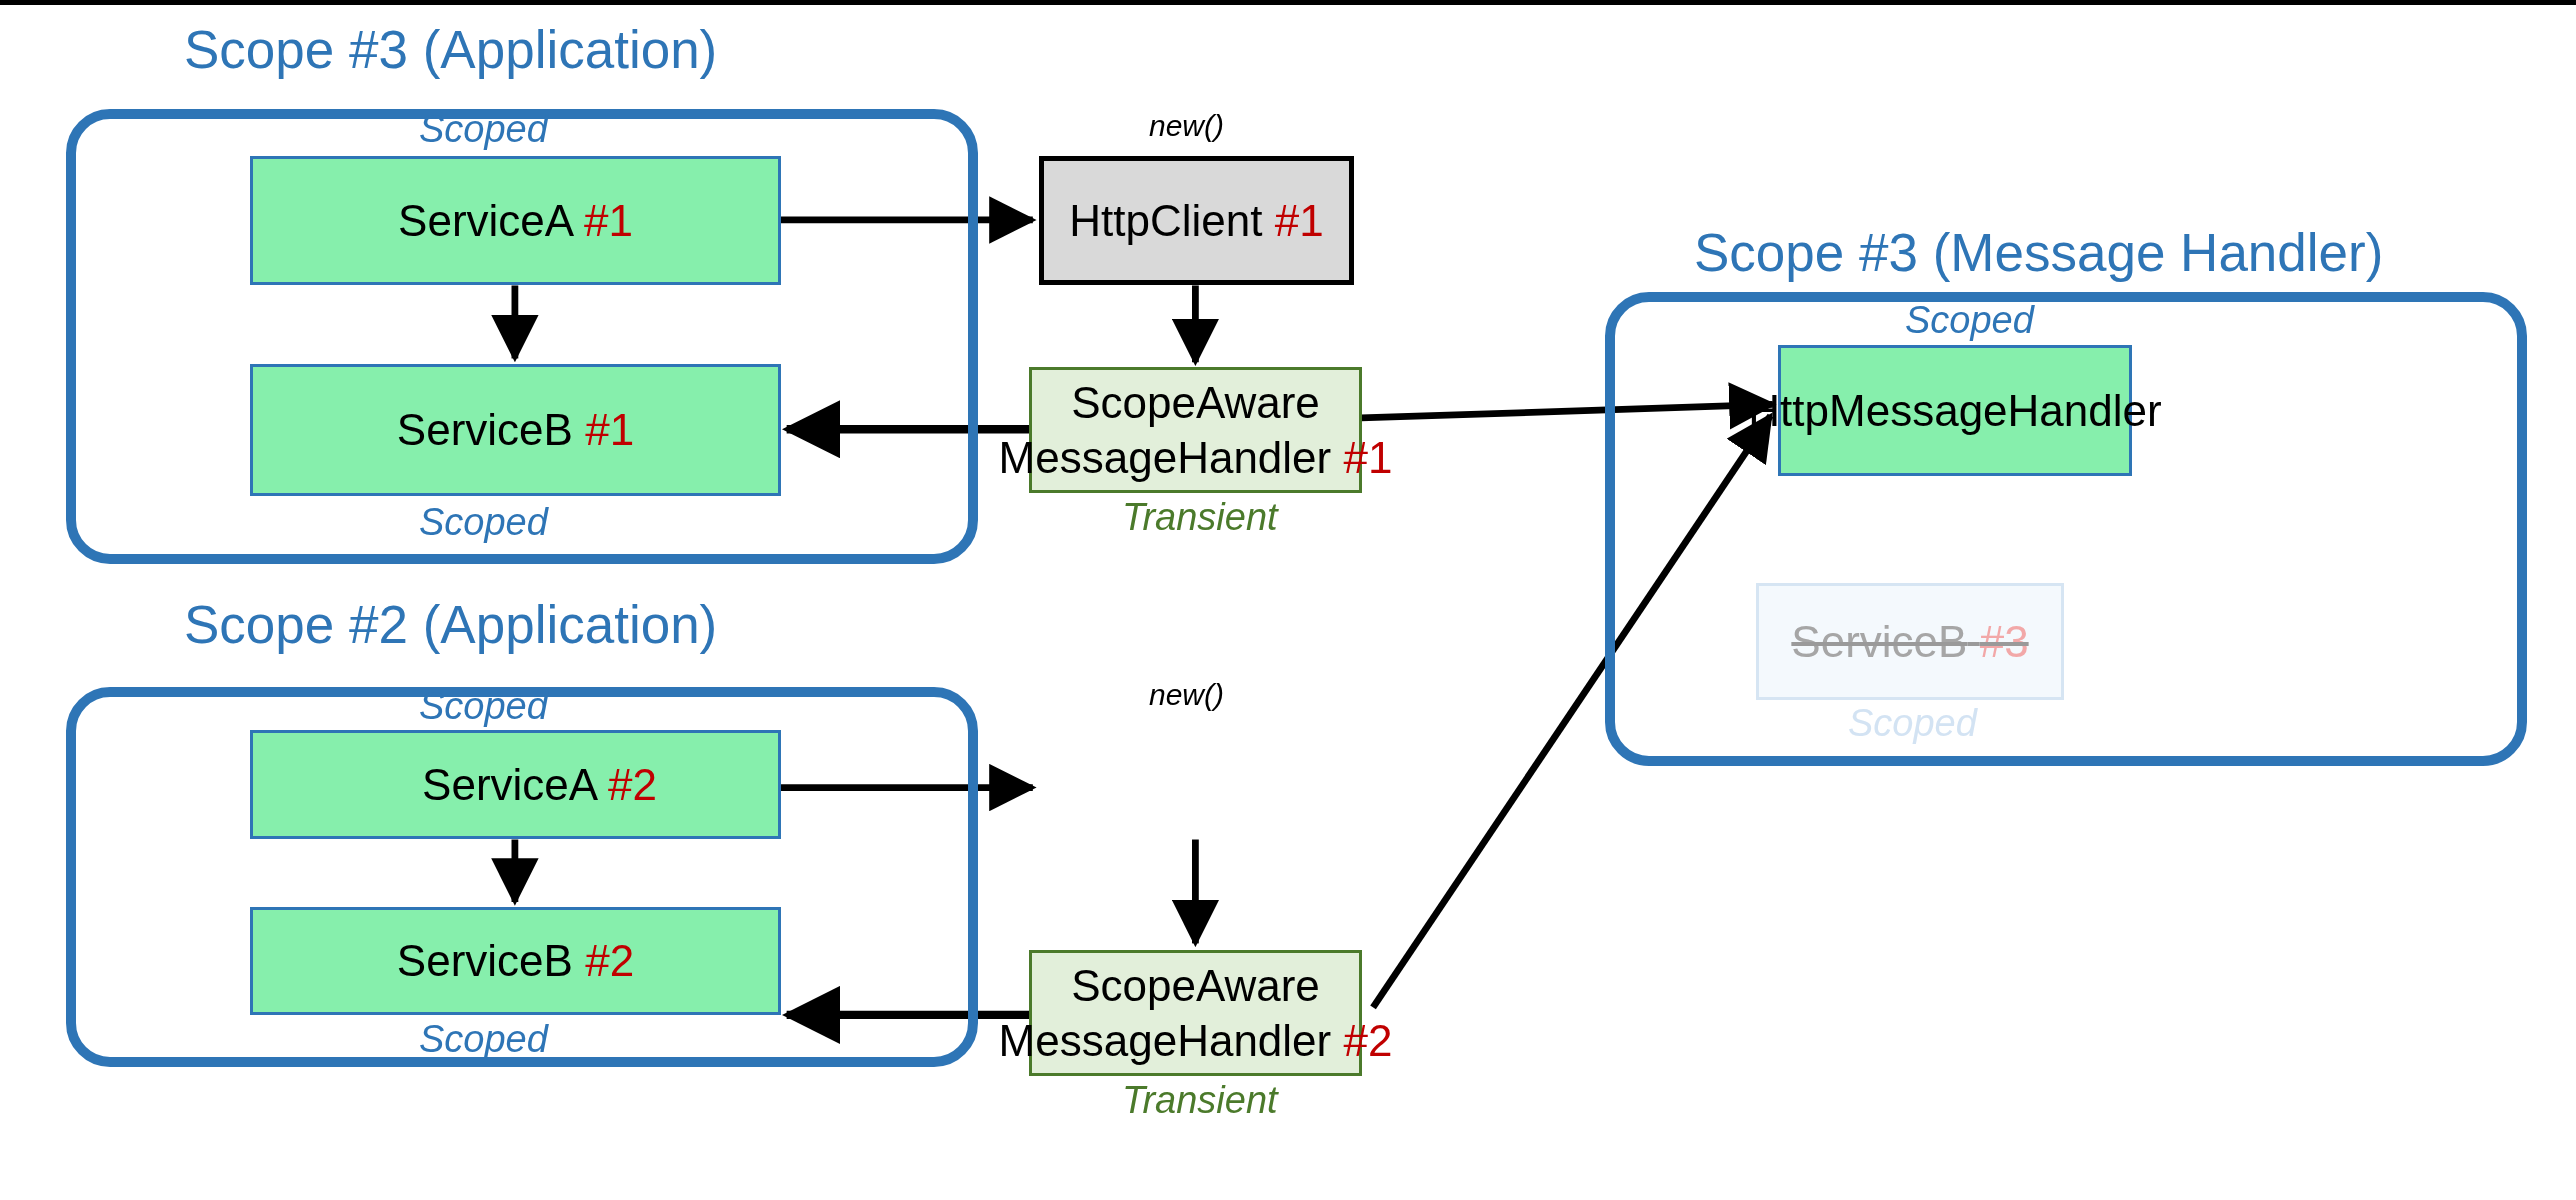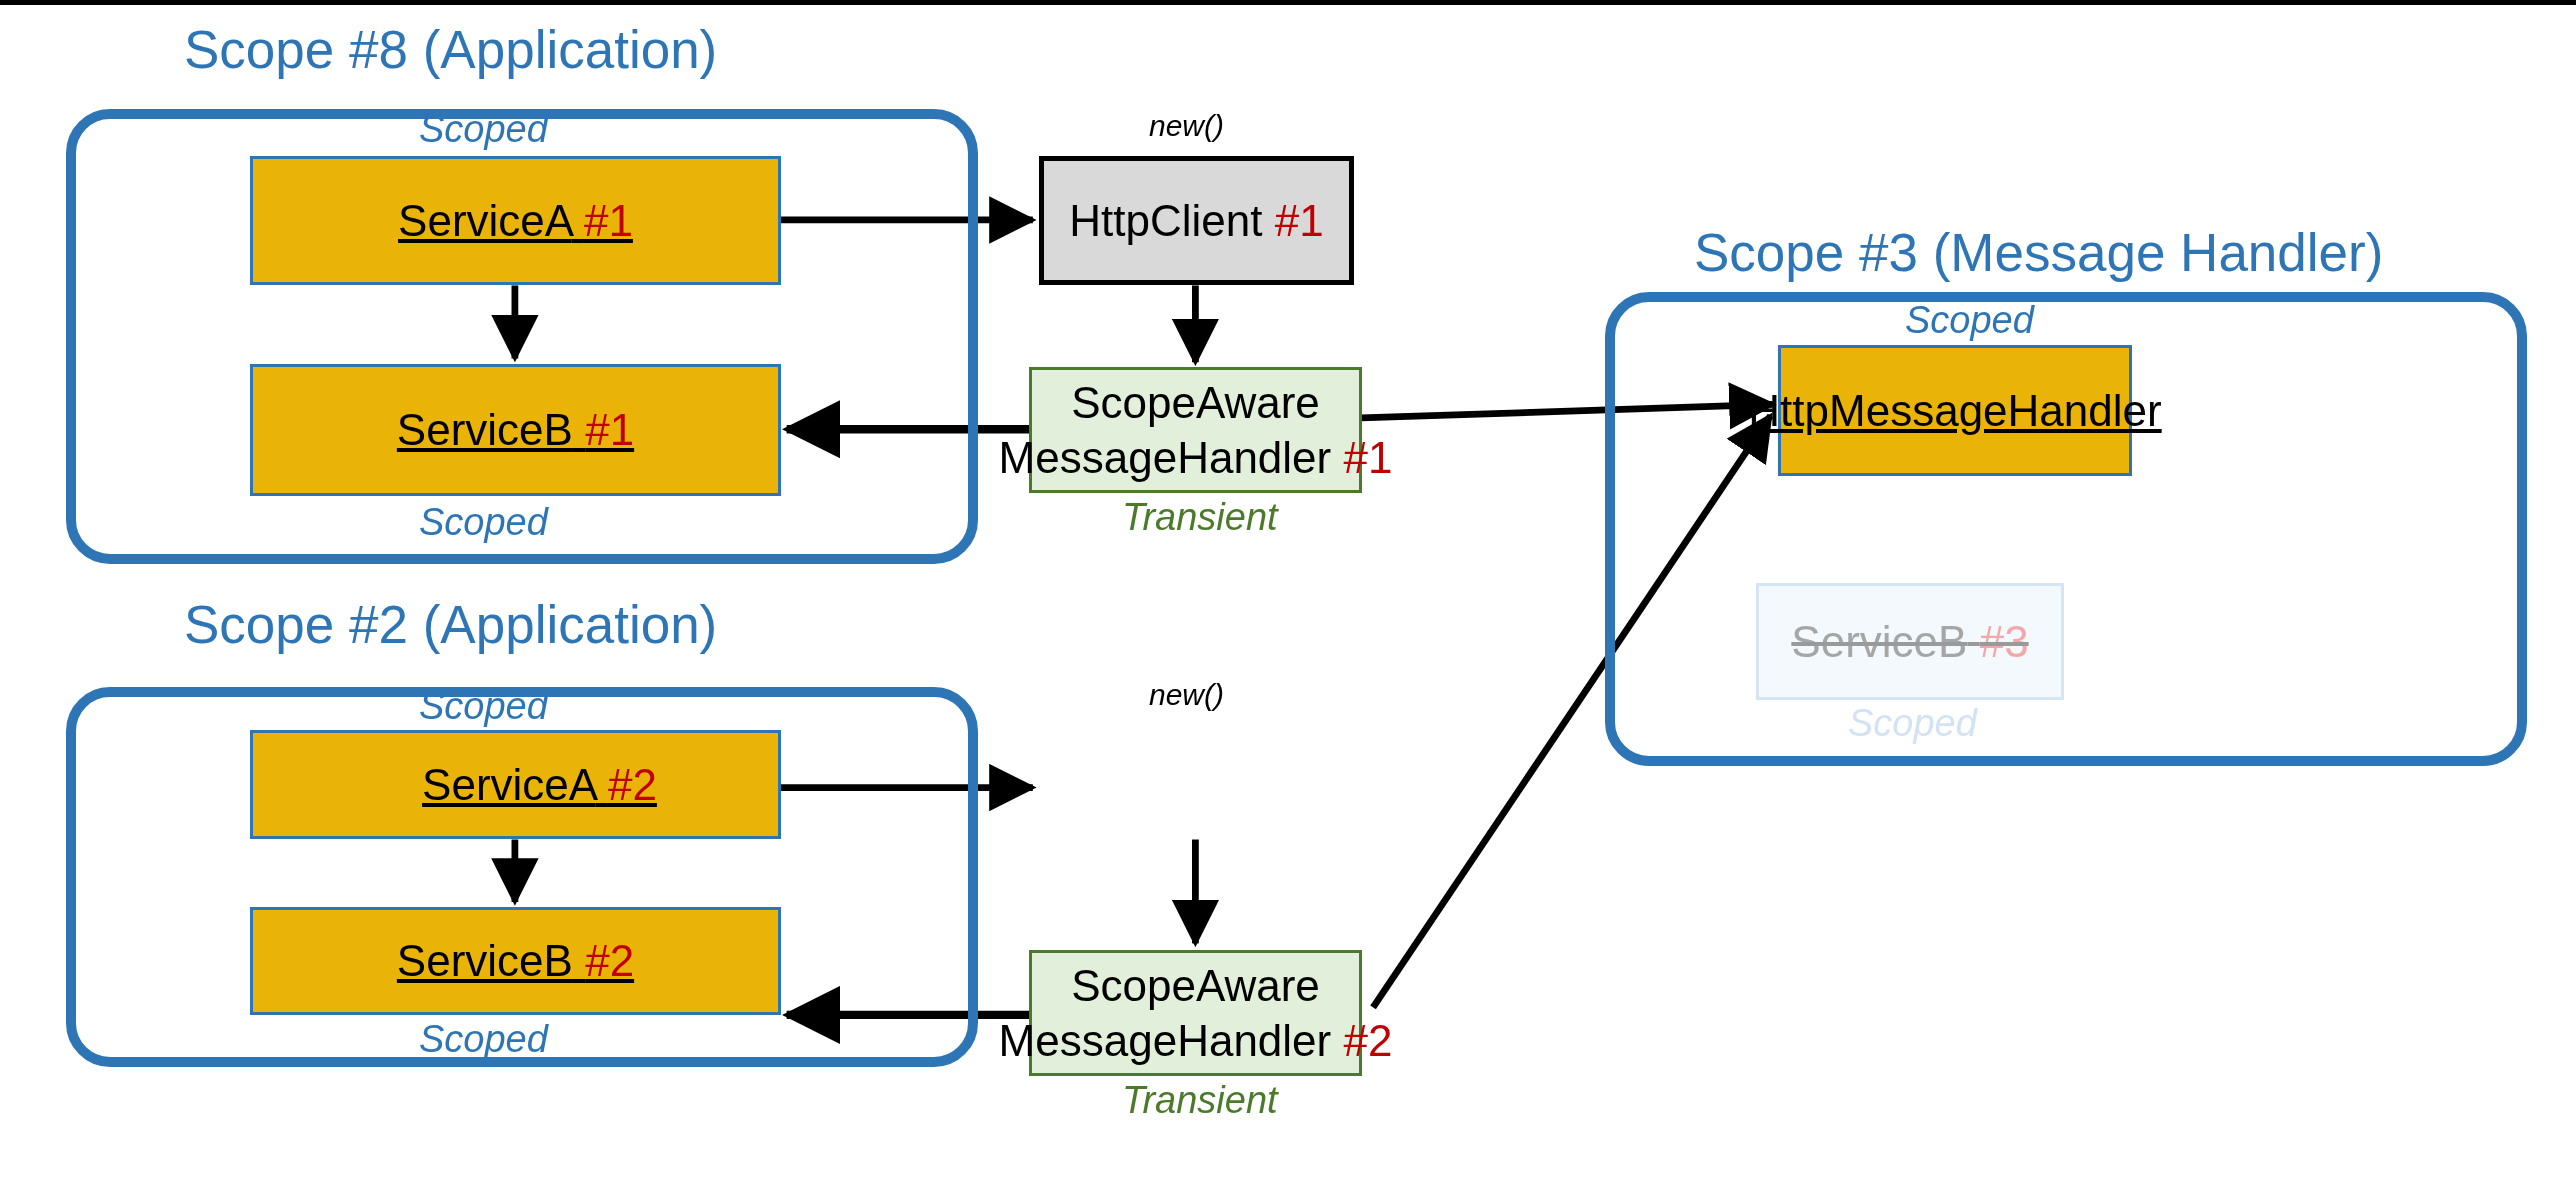--- a/index.html
+++ b/index.html
@@ -49,23 +49,22 @@
     align-items: center;
     justify-content: center;
     text-align: center;
     font-size: 44px;
     line-height: 1.12;
     color: #000000;
     white-space: nowrap;
     font-family: "Liberation Sans", sans-serif;
   }
   .node-blue {
-    background: #eab308;
+    background: #86efac;
     border: 3.8px solid #2E75B6;
-    text-decoration: underline;
   }
   .node-grey {
     background: #D9D9D9;
     border: 5.3px solid #000000;
   }
   .node-green {
     background: #E2EFDA;
     border: 3.8px solid #4B7A2B;
     flex-direction: column;
     line-height: 1.25;
@@ -135,21 +134,21 @@
 
     <line x1="684" y1="1115" x2="684" y2="1198" stroke="#000000" stroke-width="9" marker-end="url(#ah)"></line>
 
     <line x1="1588" y1="1115" x2="1588" y2="1253" stroke="#000000" stroke-width="9" marker-end="url(#ah)"></line>
 
     <line x1="1367" y1="1348" x2="1045" y2="1348" stroke="#000000" stroke-width="11" marker-end="url(#ah)"></line>
 
     <line x1="1824" y1="1338" x2="2352" y2="552" stroke="#000000" stroke-width="9" marker-end="url(#ah)"></line>
   </svg>
 
-  <div class="scope-title" style="left:184px; top:22.6px;">Scope #8 (Application)</div>
+  <div class="scope-title" style="left:184px; top:22.6px;">Scope #3 (Application)</div>
   <div class="scope-box" style="left:66px; top:109px; width:912px; height:455px;"></div>
 
   <div class="lifetime lifetime-scoped" style="left:419px; top:110px;">Scoped</div>
   <div class="node node-blue" style="left:250px; top:156px; width:531px; height:129px;">
     <span><span>ServiceA</span>
     <span class="red">#1</span></span>
   </div>
 
   <div class="node node-blue" style="left:250px; top:364px; width:531px; height:132px;">
     <span><span>ServiceB</span>

